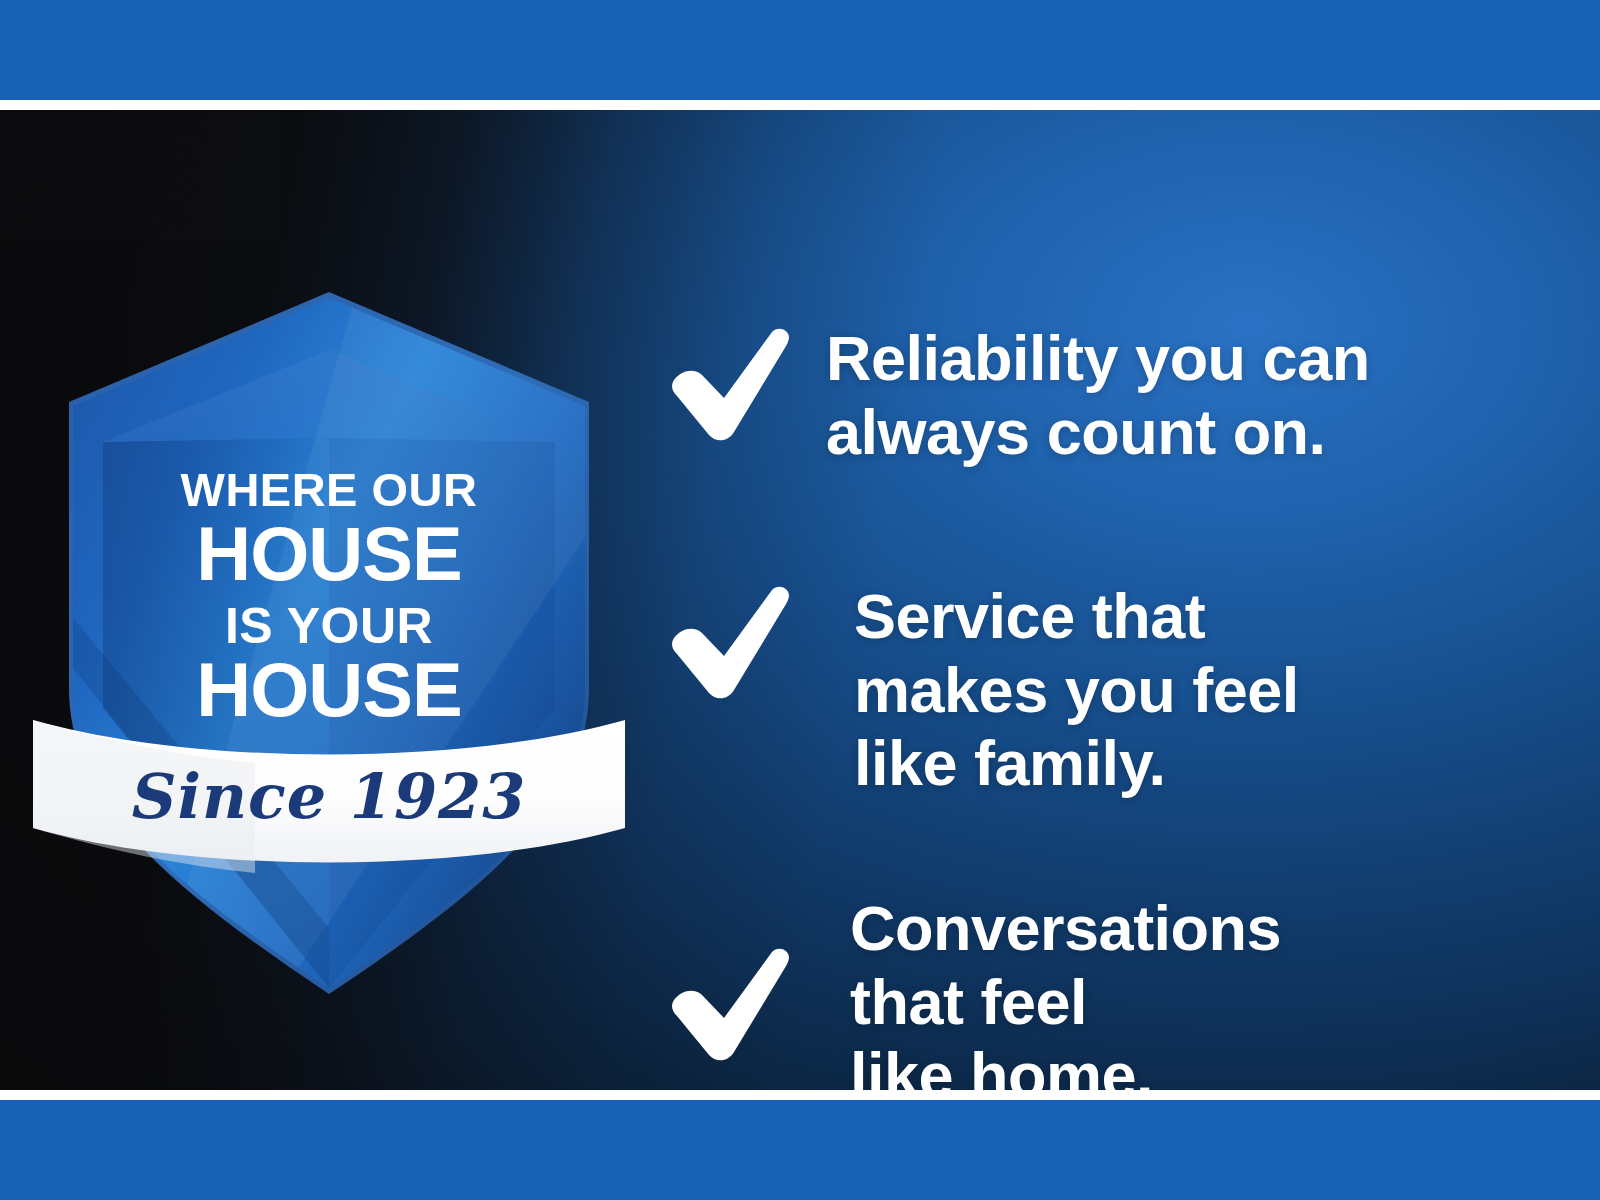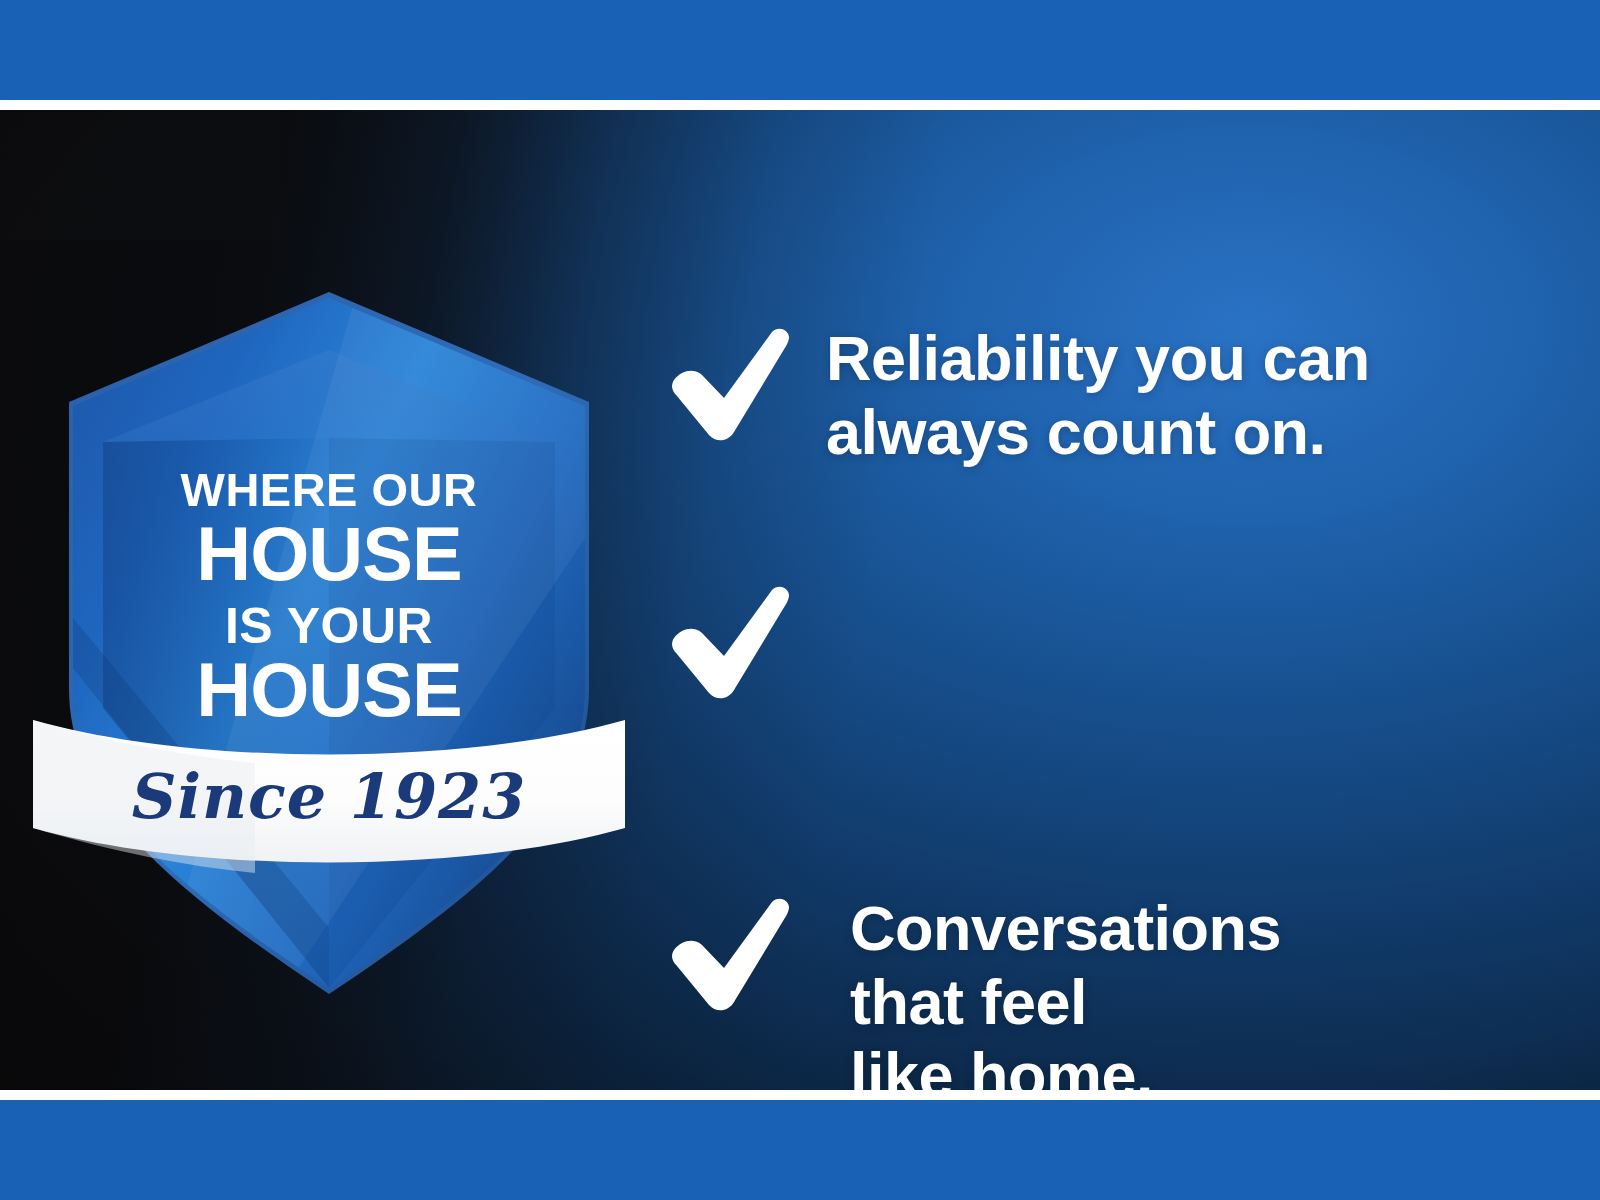--- a/index.html
+++ b/index.html
@@ -112,21 +112,21 @@
   .bullet {
     position:absolute;
     left:0;
     width:880px;
     display:flex;
     align-items:flex-start;
     gap:36px;
   }
   .bullet-1 { top:40px; }
   .bullet-2 { top:298px; }
-  .bullet-3 { top:610px; }
+  .bullet-3 { top:610px;align-items:center; }
 
   .check {
     flex:0 0 auto;
     width:122px;
     height:116px;
     margin-top:6px;
   }
   .check svg { display:block; width:100%; height:100%; }
 
   .bullet-text {
@@ -256,20 +256,23 @@
 
       <div class="bullet bullet-2">
         <span class="check">
           <svg viewBox="0 0 122 116" xmlns="http://www.w3.org/2000/svg">
             <path d="M6 52 C 14 42 26 40 34 47 L56 70 L104 4
                      C110 -2 120 1 121 9 C121 14 118 18 115 23
                      L66 104 C60 114 48 115 41 107 L9 68
                      C3 62 3 57 6 52 Z" fill="#ffffff"></path>
           </svg>
         </span>
+        <div class="bullet-text">Service that
+makes you feel
+like family.</div>
       </div>
 
       <div class="bullet bullet-3">
         <span class="check">
           <svg viewBox="0 0 122 116" xmlns="http://www.w3.org/2000/svg">
             <path d="M6 52 C 14 42 26 40 34 47 L56 70 L104 4
                      C110 -2 120 1 121 9 C121 14 118 18 115 23
                      L66 104 C60 114 48 115 41 107 L9 68
                      C3 62 3 57 6 52 Z" fill="#ffffff"></path>
           </svg>

